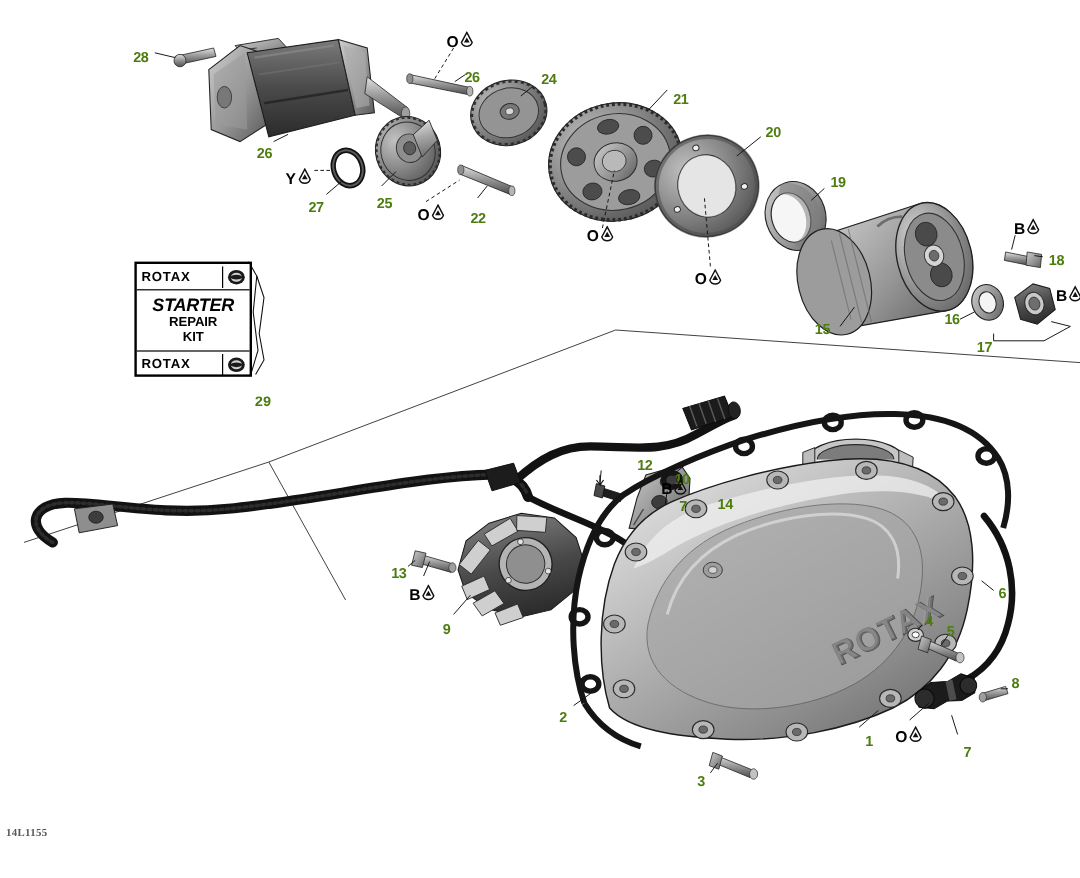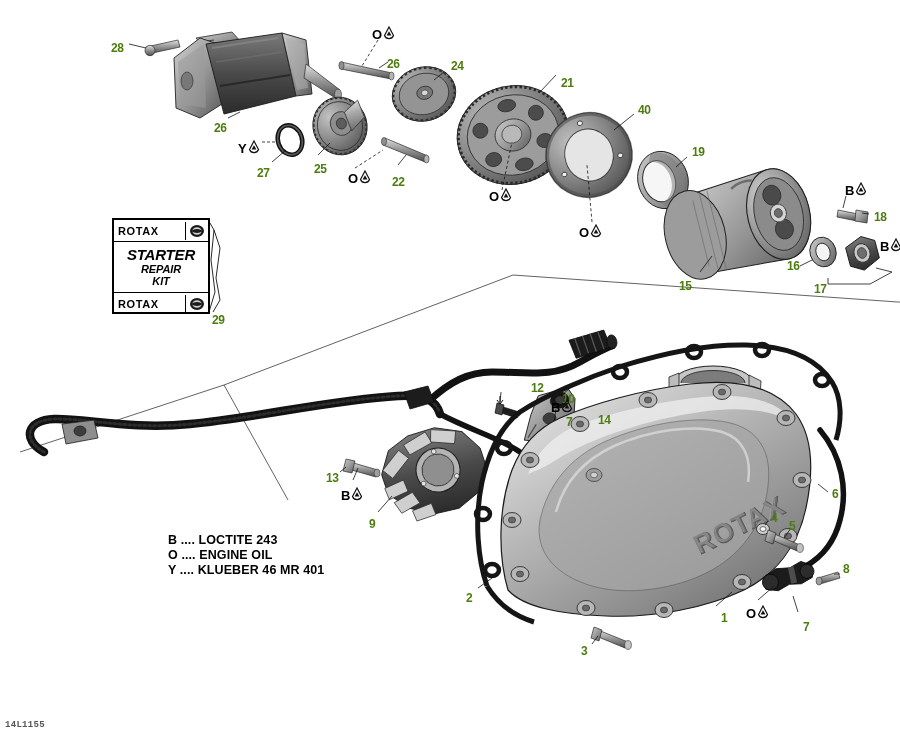--- a/index.html
+++ b/index.html
@@ -81,26 +81,26 @@
     align-items:center;justify-content:center;
     text-align:center;
   }
   #kit .ktitle{
     font-family:"Liberation Sans", sans-serif;
     font-weight:bold;font-style:italic;
     font-size:15px;letter-spacing:-0.2px;color:#000;line-height:16px;
   }
   #kit .ksub{
     font-family:"Liberation Sans", sans-serif;
-    font-weight:bold;font-style:italic;
+    font-weight:bold;
     font-size:11px;color:#000;line-height:12px;letter-spacing:-0.1px;
   }
   #footcode{
-    position:absolute;left:5px;top:720px;
-    font-family:Liberation Mono, monospace;
+    position:absolute;left:5px;top:689px;
+    font-family:Liberation Serif, serif;
     font-size:9px;font-weight:bold;color:#555;letter-spacing:0.3px;
   }
   
   .fluid{
     position:absolute;
     display:flex;align-items:center;gap:1px;
     font-family:"Liberation Sans", sans-serif;
     font-weight:bold;font-size:13px;color:#000;line-height:1;
   }
 </style>
@@ -563,25 +563,20 @@
       <ellipse cx="819" cy="581" rx="3" ry="4" fill="#9e9e9e" stroke="#333" stroke-width="0.6"></ellipse>
       <line x1="840" y1="574" x2="834" y2="574" stroke="#111" stroke-width="0.8"></line>
     </g>
 
     <g fill="none" stroke="#111" stroke-width="0.9">
       <path d="M207,218 L214,230 L211,260 L215,292 L209,312"></path>
       <path d="M214,230 L220,248 L216,278 L220,300 L213,312"></path>
     </g>
   </svg>
 
-  <div id="legend">
-    <div>B .... LOCTITE 243</div>
-    <div>O .... ENGINE OIL</div>
-    <div>Y .... KLUEBER 46 MR 401</div>
-  </div>
 
   <div id="kit">
     <div class="kitrow">
       <div class="kbrand">ROTAX</div>
       <div class="klogo">
         <svg width="16" height="14" viewBox="0 0 16 14">
           <ellipse cx="8" cy="7" rx="7" ry="6" fill="#1a1a1a"></ellipse>
           <ellipse cx="8" cy="7" rx="4.6" ry="3.8" fill="#cfcfcf"></ellipse>
           <path d="M2 7 Q8 3 14 7 Q8 11 2 7 Z" fill="#1a1a1a"></path>
         </svg>
@@ -612,35 +607,35 @@
       <div class="num" style="left: 789px; top: 520px;">5</div>
       <div class="num" style="left: 832px; top: 488px;">6</div>
       <div class="num" style="left: 803px; top: 621px;">7</div>
       <div class="num" style="left: 843px; top: 563px;">8</div>
       <div class="num" style="left: 369px; top: 518px;">9</div>
       <div class="num" style="left: 562px; top: 377px; margin-top: 16px;">10</div>
       <div class="num" style="left: 566px; top: 416px;">7</div>
       <div class="num" style="left: 495px; top: 382px; margin-left: 36px;">12</div>
       <div class="num" style="left: 326px; top: 472px;">13</div>
       <div class="num" style="left: 598px; top: 414px;">14</div>
-      <div class="num" style="left: 679px; top: 280px;">15</div>
+      <div class="num" style="left: 679px; top: 268px;">15</div>
       <div class="num" style="left: 787px; top: 260px;">16</div>
       <div class="num" style="left: 814px; top: 283px;">17</div>
       <div class="num" style="left: 874px; top: 211px;">18</div>
       <div class="num" style="left: 692px; top: 146px;">19</div>
-      <div class="num" style="left: 638px; top: 104px;">40</div>
+      <div class="num" style="left: 638px; top: 104px;">20</div>
       <div class="num" style="left: 561px; top: 65px; margin-top: 12px;">21</div>
       <div class="num" style="left: 392px; top: 176px;">22</div>
       <div class="num" style="left: 387px; top: 58px;">26</div>
       <div class="num" style="left: 451px; top: 60px;">24</div>
       <div class="num" style="left: 314px; top: 163px;">25</div>
       <div class="num" style="left: 214px; top: 122px;">26</div>
       <div class="num" style="left: 257px; top: 167px;">27</div>
       <div class="num" style="left: 111px; top: 42px;">28</div>
-      <div class="num" style="left: 212px; top: 314px;">29</div>
+      <div class="num" style="left: 212px; top: 329px; font-family: Liberation Mono, monospace;">29</div>
     </div>
 
   <div id="fluid-layer">
       <div class="fluid" style="left: 372px; top: 26px;">
         <span>O</span>
         <span><svg width="12" height="14" viewBox="0 0 12 14">
             <path d="M6 1 L10.5 9.5 A4.8 4.8 0 0 1 1.5 9.5 Z" fill="none" stroke="#111" stroke-width="1.2"></path>
             <path d="M3.6 9.4 L6 5.2 L8.4 9.4 Z" fill="#111"></path>
           </svg></span>
       </div>

